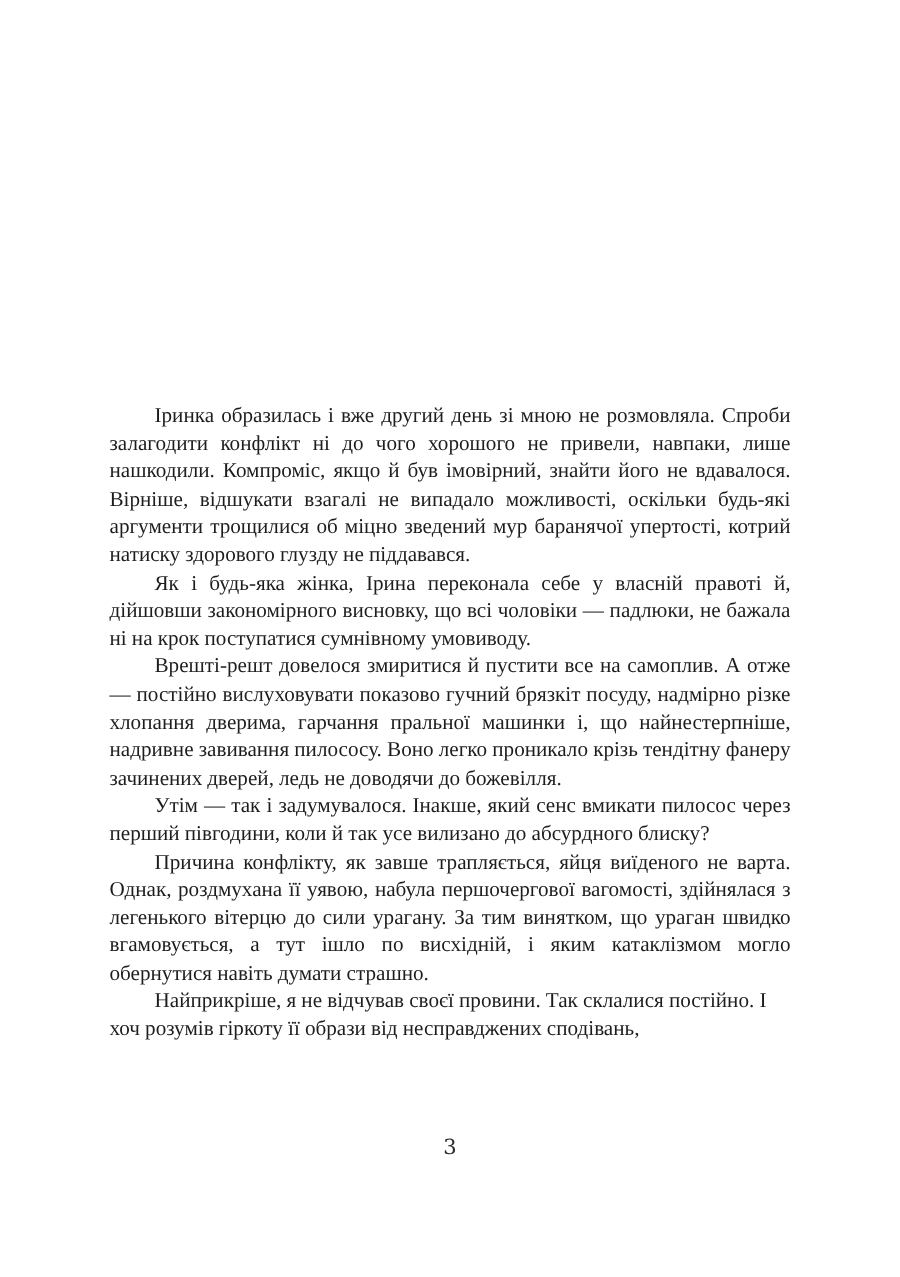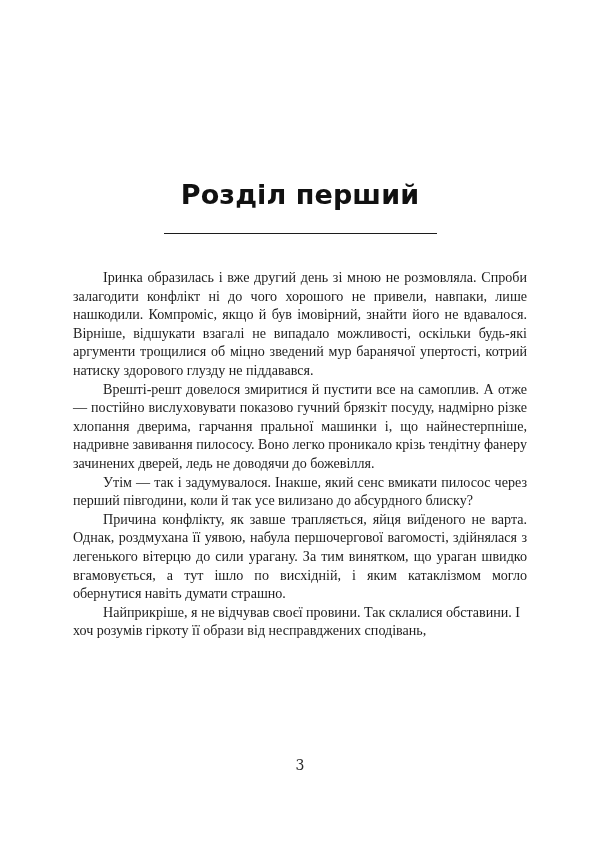--- a/index.html
+++ b/index.html
@@ -88,28 +88,25 @@
     font-size: 14px;
     line-height: 18px;
     color: #2a2a2a;
   }
 </style>
 </head>
 <body>
 
 <div class="page">
 
-  <div class="chapter-head">
-    <h1 class="chapter-title">Розділ перший</h1>
-    <hr class="title-rule">
-  </div>
 
   <div class="text-block">
     <p class="para">Іринка образилась і вже другий день зі мною не розмовляла. Спроби залагодити конфлікт ні до чого хорошого не привели, навпаки, лише нашкодили. Компроміс, якщо й був імовірний, знайти його не вдавалося. Вірніше, відшукати взагалі не випадало можливості, оскільки будь-які аргументи трощилися об міцно зведений мур баранячої упертості, котрий натиску здорового глузду не піддавався.</p>
+    <p class="para">Як і будь-яка жінка, Ірина переконала себе у власній правоті й, дійшовши закономірного висновку, що всі чоловіки — падлюки, не бажала ні на крок поступатися сумнівному умовиводу.</p>
     <p class="para">Врешті-решт довелося змиритися й пустити все на самоплив. А отже — постійно вислуховувати показово гучний брязкіт посуду, надмірно різке хлопання дверима, гарчання пральної машинки і, що найнестерпніше, надривне завивання пилососу. Воно легко проникало крізь тендітну фанеру зачинених дверей, ледь не доводячи до божевілля.</p>
     <p class="para">Утім — так і задумувалося. Інакше, який сенс вмикати пилосос через перший півгодини, коли й так усе вилизано до абсурдного блиску?</p>
     <p class="para">Причина конфлікту, як завше трапляється, яйця виїденого не варта. Однак, роздмухана її уявою, набула першочергової вагомості, здійнялася з легенького вітерцю до сили урагану. За тим винятком, що ураган швидко вгамовується, а тут ішло по висхідній, і яким катаклізмом могло обернутися навіть думати страшно.</p>
-    <p class="para">Найприкріше, я не відчував своєї провини. Так склалися обставини. І хоч розумів гіркоту її образи від несправджених сподівань,</p>
+    <p class="para">Найприкріше, я не відчував своєї провини. Так склалися постійно. І хоч розумів гіркоту її образи від несправджених сподівань,</p>
   </div>
 
   <div class="folio">3</div>
 
 </div>
 
 </body></html>

